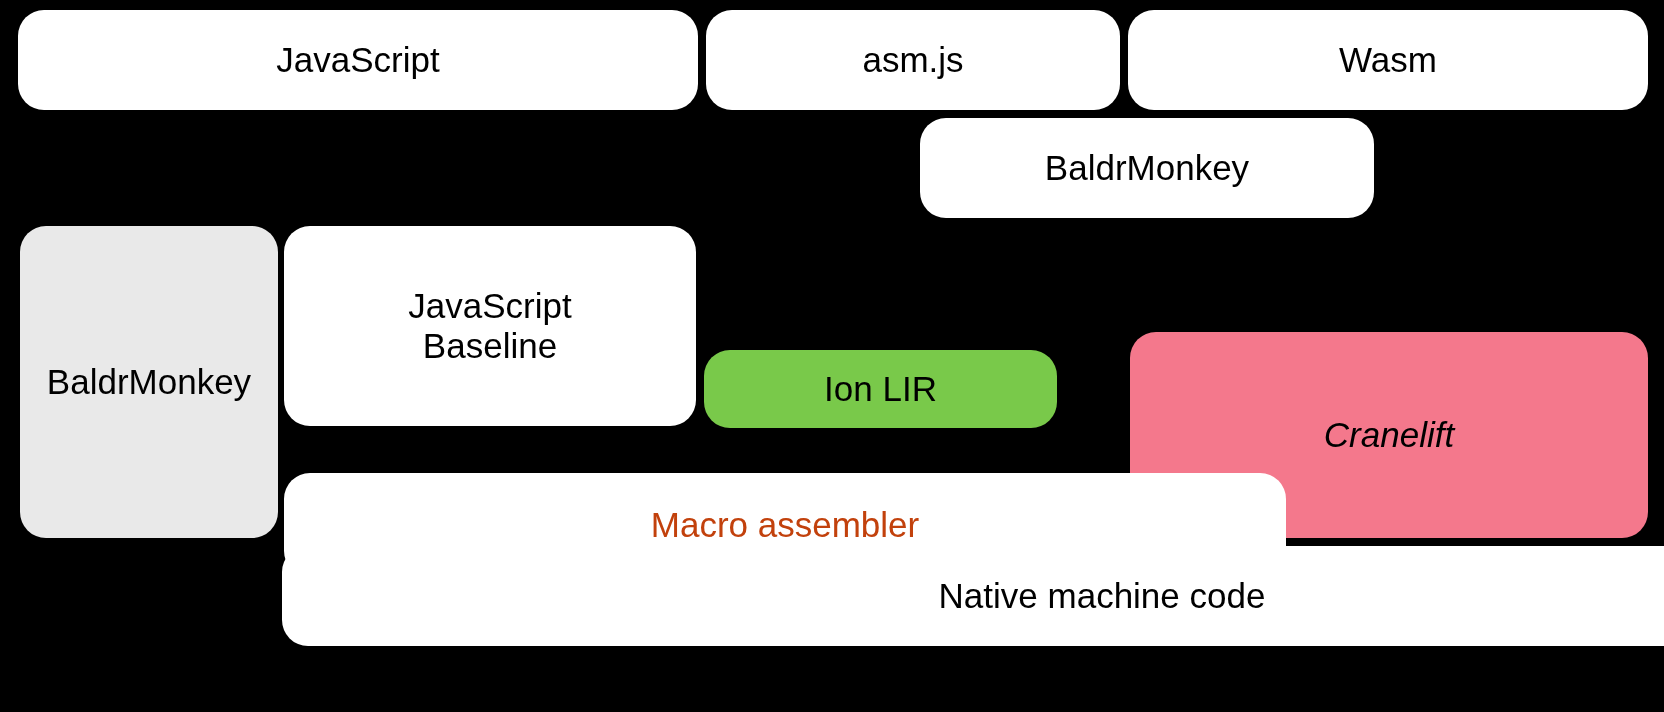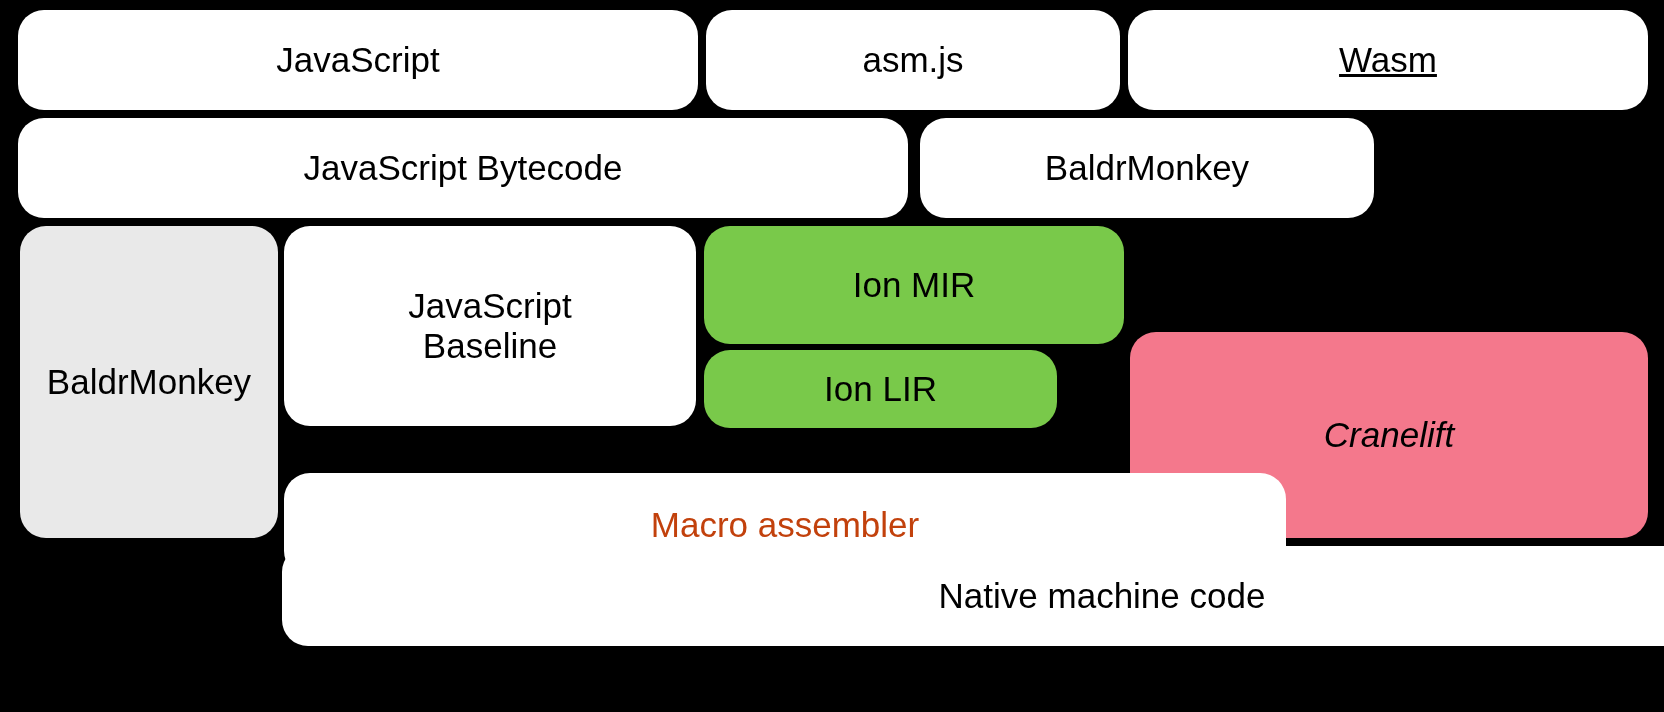--- a/index.html
+++ b/index.html
@@ -35,24 +35,22 @@
     white-space: pre-line;
     letter-spacing: 0px;
   }
 </style>
 </head>
 <body>
 
 <div id="stage">
     <div class="box" style="left: 18px; top: 10px; width: 680px; height: 100px; background: rgb(255, 255, 255); color: rgb(0, 0, 0);">JavaScript</div>
     <div class="box" style="left: 706px; top: 10px; width: 414px; height: 100px; background: rgb(255, 255, 255); color: rgb(0, 0, 0);">asm.js</div>
-    <div class="box" style="left: 1128px; top: 10px; width: 520px; height: 100px; background: rgb(255, 255, 255); color: rgb(0, 0, 0); text-decoration: underline;">Wasm</div>
-    <div class="box" style="left: 18px; top: 118px; width: 890px; height: 100px; background: rgb(255, 255, 255); color: rgb(0, 0, 0);">JavaScript Bytecode</div>
+    <div class="box" style="left: 1128px; top: 10px; width: 520px; height: 100px; background: rgb(255, 255, 255); color: rgb(0, 0, 0);">Wasm</div>
     <div class="box" style="left: 920px; top: 118px; width: 454px; height: 100px; background: rgb(255, 255, 255); color: rgb(0, 0, 0);">BaldrMonkey</div>
     <div class="box" style="left: 20px; top: 226px; width: 258px; height: 312px; background: rgb(233, 233, 233); color: rgb(0, 0, 0);">BaldrMonkey</div>
     <div class="box" style="left: 284px; top: 226px; width: 412px; height: 200px; background: rgb(255, 255, 255); color: rgb(0, 0, 0);">JavaScript
 Baseline</div>
-    <div class="box" style="left: 704px; top: 226px; width: 420px; height: 118px; background: rgb(121, 201, 74); color: rgb(0, 0, 0);">Ion MIR</div>
     <div class="box" style="left: 704px; top: 350px; width: 353px; height: 78px; background: rgb(121, 201, 74); color: rgb(0, 0, 0);">Ion LIR</div>
     <div class="box" style="left: 1130px; top: 332px; width: 518px; height: 206px; background: rgb(244, 120, 140); color: rgb(0, 0, 0); font-style: italic;">Cranelift</div>
     <div class="box" style="left: 284px; top: 434px; width: 1002px; height: 104px; background: rgb(255, 255, 255); color: #c2410c; margin-top: 39px;">Macro assembler</div>
     <div class="box" style="left: 282px; top: 546px; width: 1640px; height: 100px; background: rgb(255, 255, 255); color: rgb(0, 0, 0);">Native machine code</div>
   </div>
 
 </body></html>

